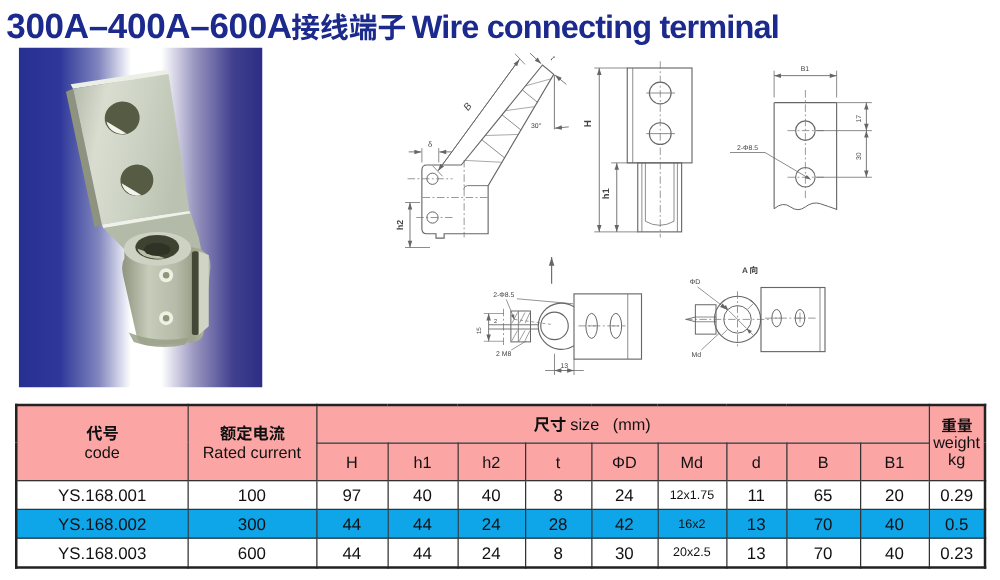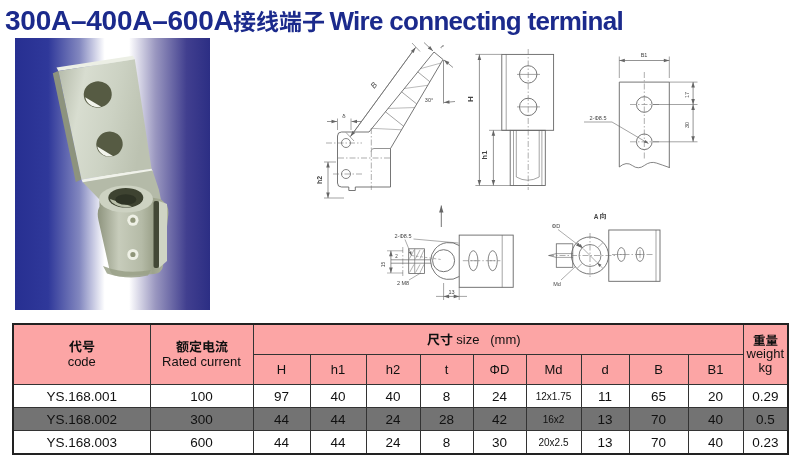--- a/index.html
+++ b/index.html
@@ -10,21 +10,21 @@
 .draw{position:absolute;left:0;top:0}
 .tb{position:absolute;left:12px;top:323px;border-collapse:collapse;table-layout:fixed;
  width:776px;border:2px solid #222}
 .tb td{border:1px solid #333;text-align:center;vertical-align:middle;padding:0;
  font-size:13.5px;color:#111;height:22px}
 .tb tr.hd td{background:#fca5a5;height:28.5px}
 .tb tr.sub td{height:29.5px;font-size:13px}
 .tb td.h2r{line-height:1.15}
 .tb td.wt{line-height:1.05;font-size:12.5px}
 .lat{font-size:13px}
-.tb tr.alt td{background:#737373}
+.tb tr.alt td{background:#0ea5e9}
 svg{display:block}
 .title svg,.tb svg{display:inline-block}
 </style></head>
 <body>
 <div class="page">
 <svg class="photo" width="195" height="272" viewBox="0 0 195 272">
 <defs>
 <linearGradient id="pbg" x1="0" y1="0" x2="1" y2="0">
  <stop offset="0" stop-color="#272f91"></stop>
           <stop offset="0.17" stop-color="#2f389a"></stop>

